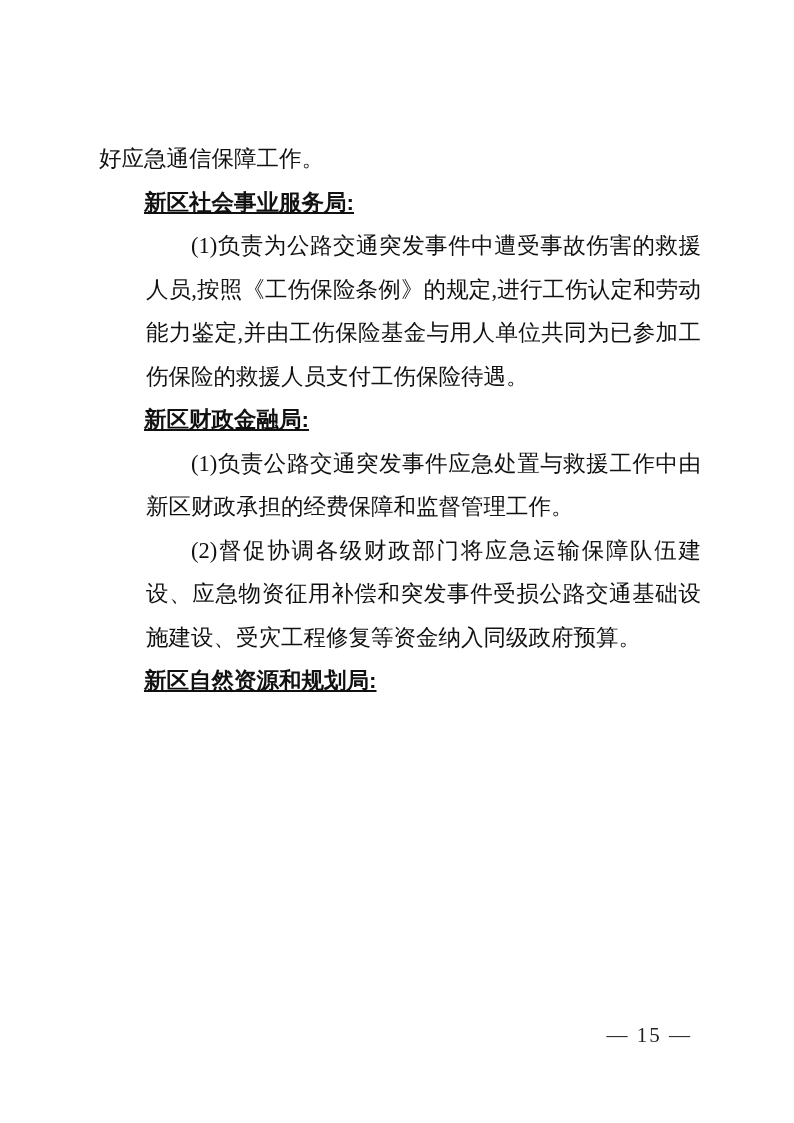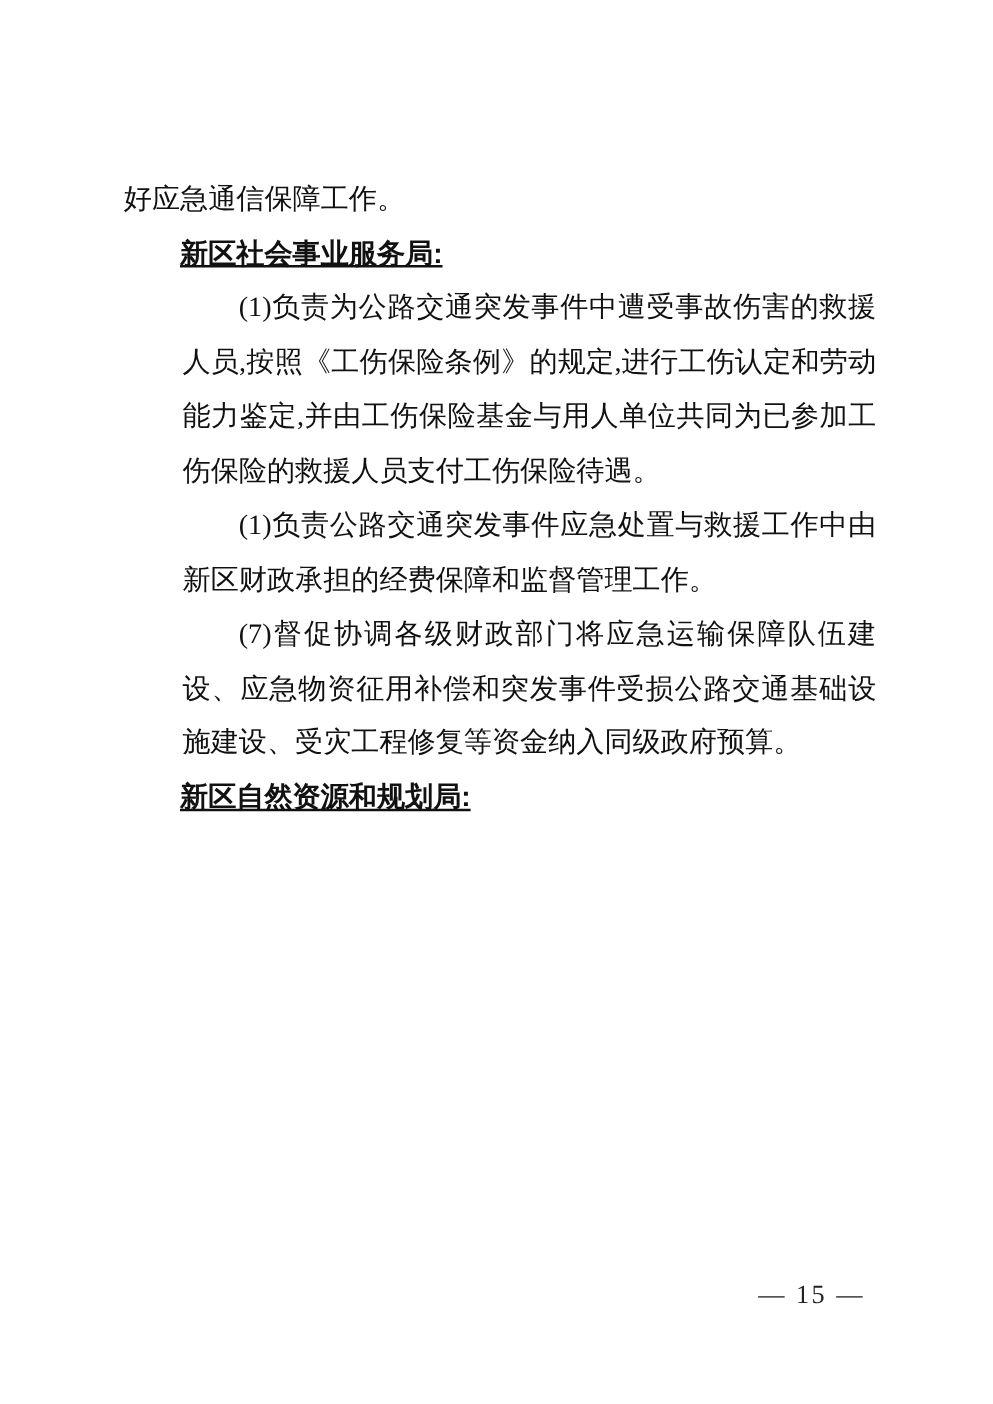--- a/index.html
+++ b/index.html
@@ -48,18 +48,19 @@
   }
 </style>
 </head>
 <body>
 
 <div class="page">
   <main class="content">
     <p class="para continuation">好应急通信保障工作。</p>
     <p class="para heading">新区社会事业服务局:</p>
     <p class="para indented">(1)负责为公路交通突发事件中遭受事故伤害的救援人员,按照《工伤保险条例》的规定,进行工伤认定和劳动能力鉴定,并由工伤保险基金与用人单位共同为已参加工伤保险的救援人员支付工伤保险待遇。</p>
+    <p class="para heading">新区财政金融局:</p>
     <p class="para indented">(1)负责公路交通突发事件应急处置与救援工作中由新区财政承担的经费保障和监督管理工作。</p>
-    <p class="para indented">(7)督促协调各级财政部门将应急运输保障队伍建设、应急物资征用补偿和突发事件受损公路交通基础设施建设、受灾工程修复等资金纳入同级政府预算。</p>
+    <p class="para indented">(2)督促协调各级财政部门将应急运输保障队伍建设、应急物资征用补偿和突发事件受损公路交通基础设施建设、受灾工程修复等资金纳入同级政府预算。</p>
     <p class="para heading">新区自然资源和规划局:</p>
   </main>
   <div class="footer">— 15 —</div>
 </div>
 
 </body></html>

